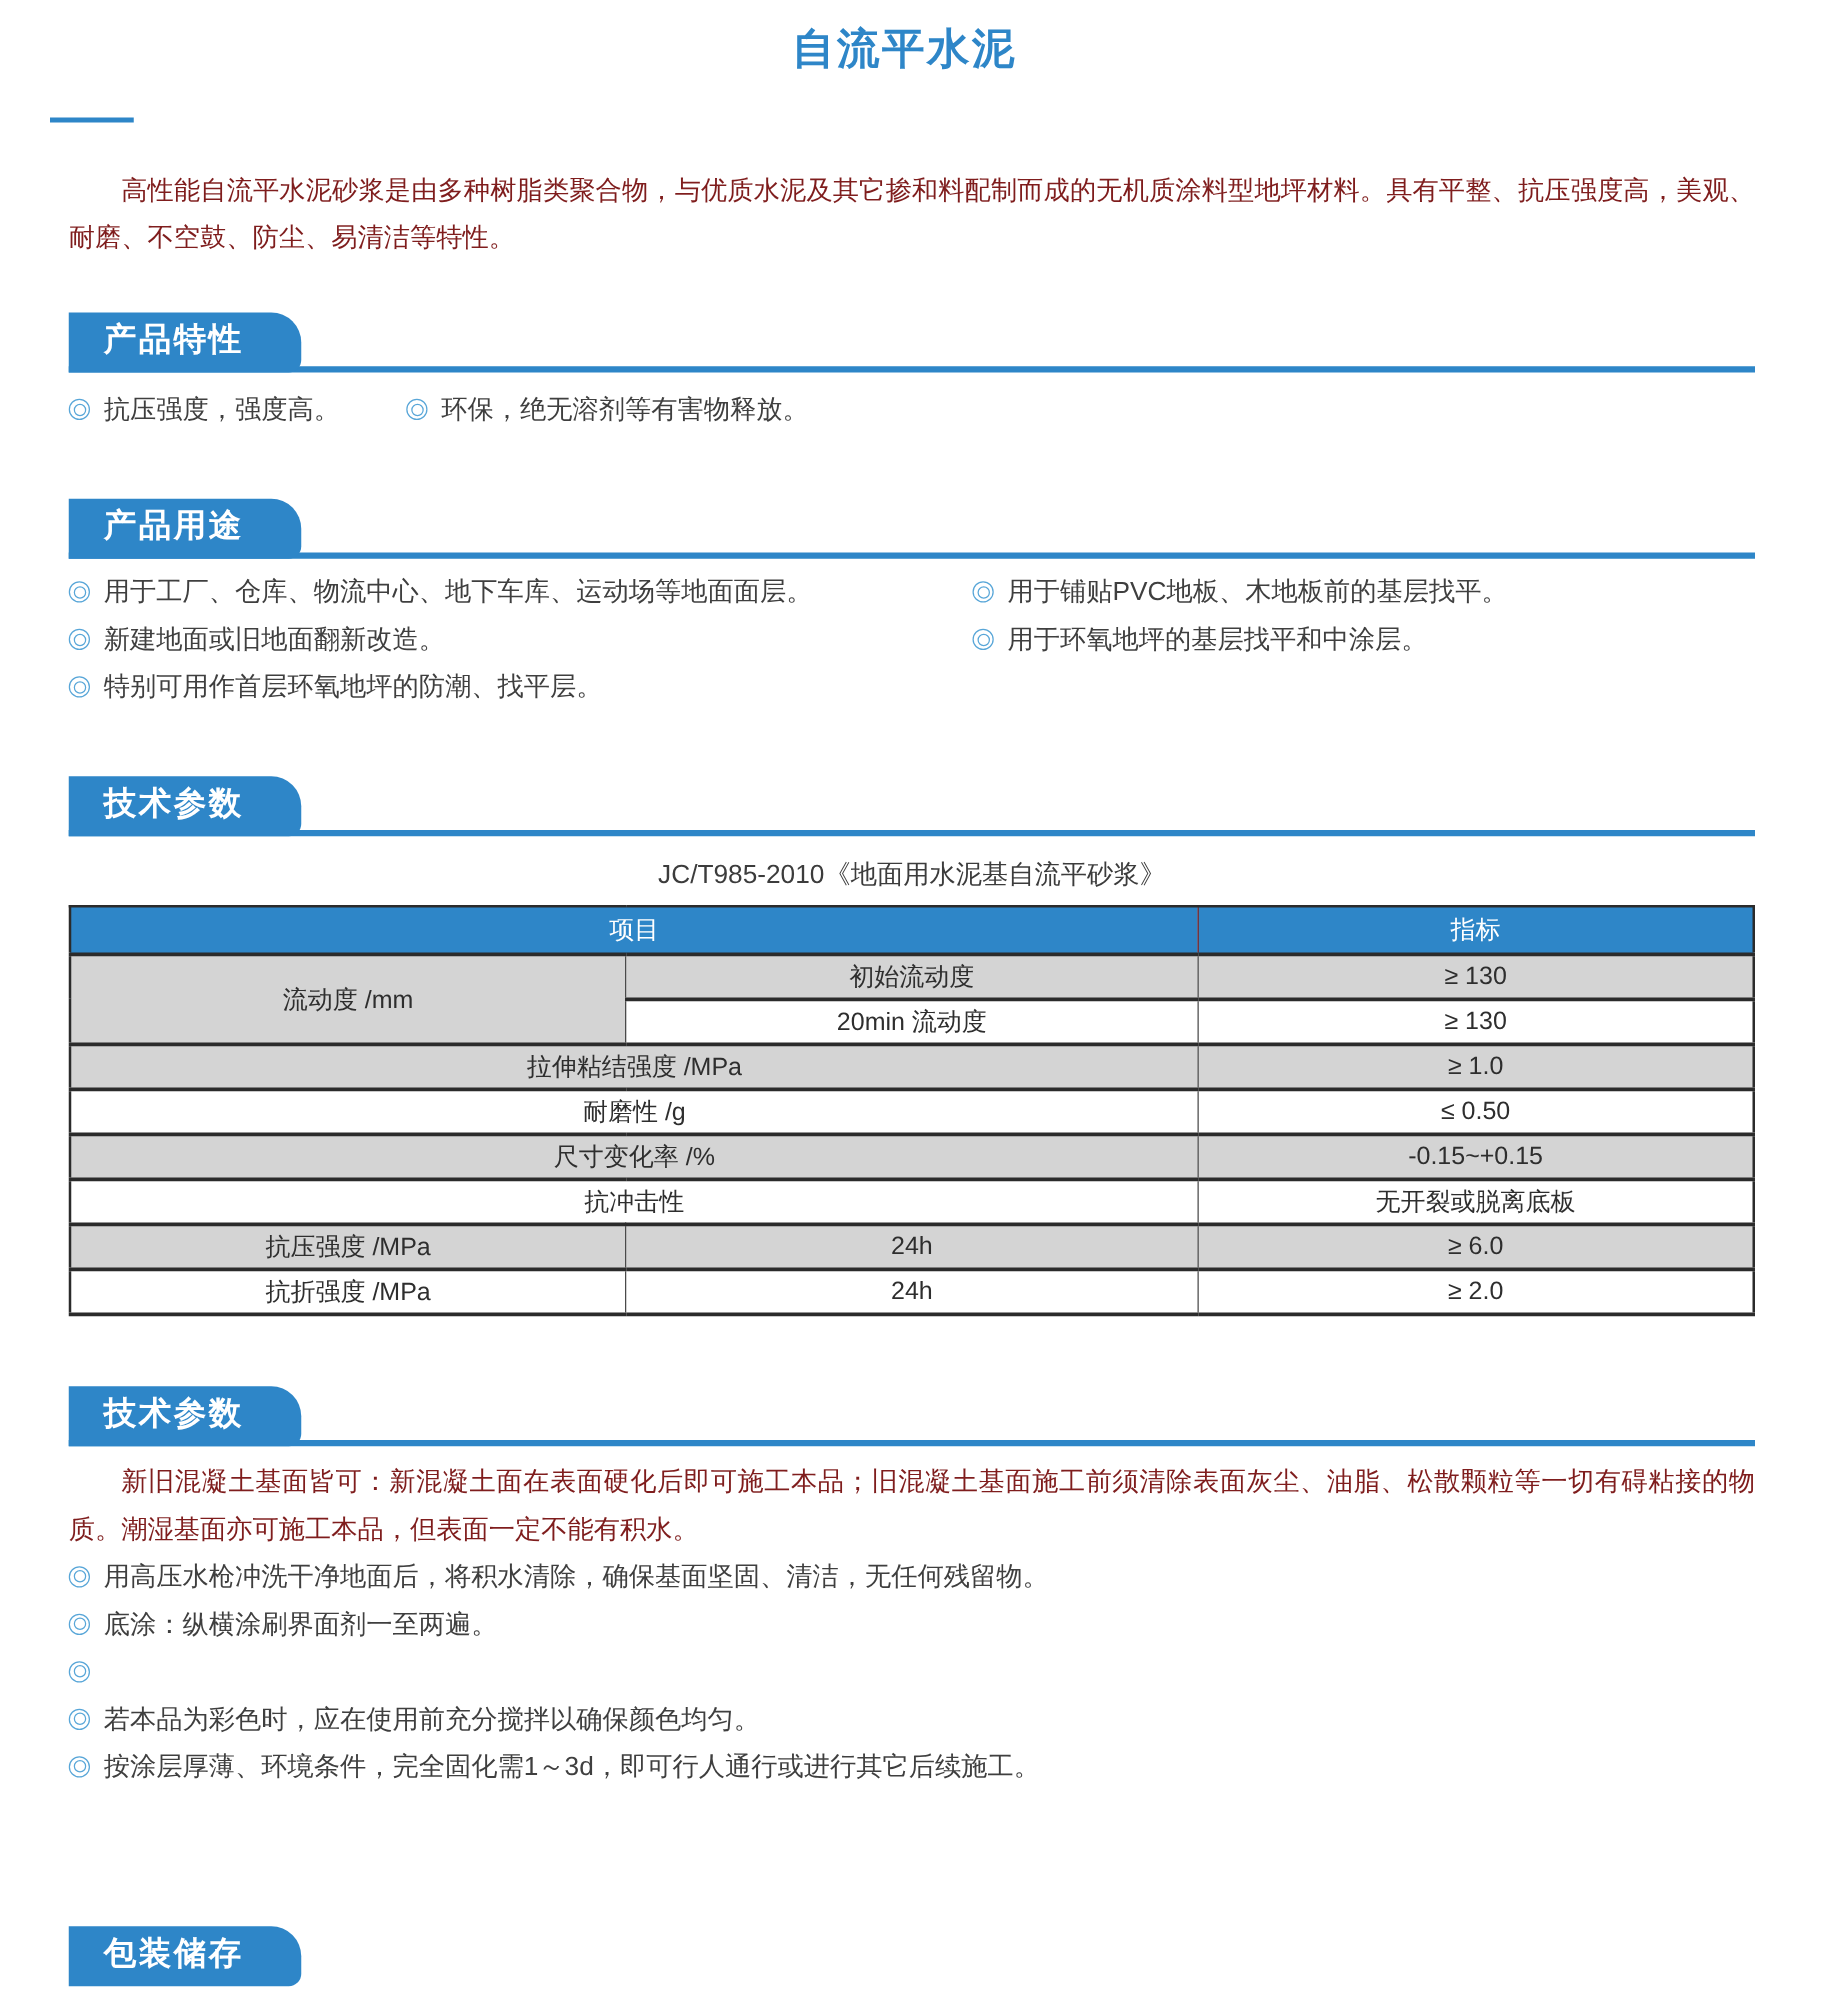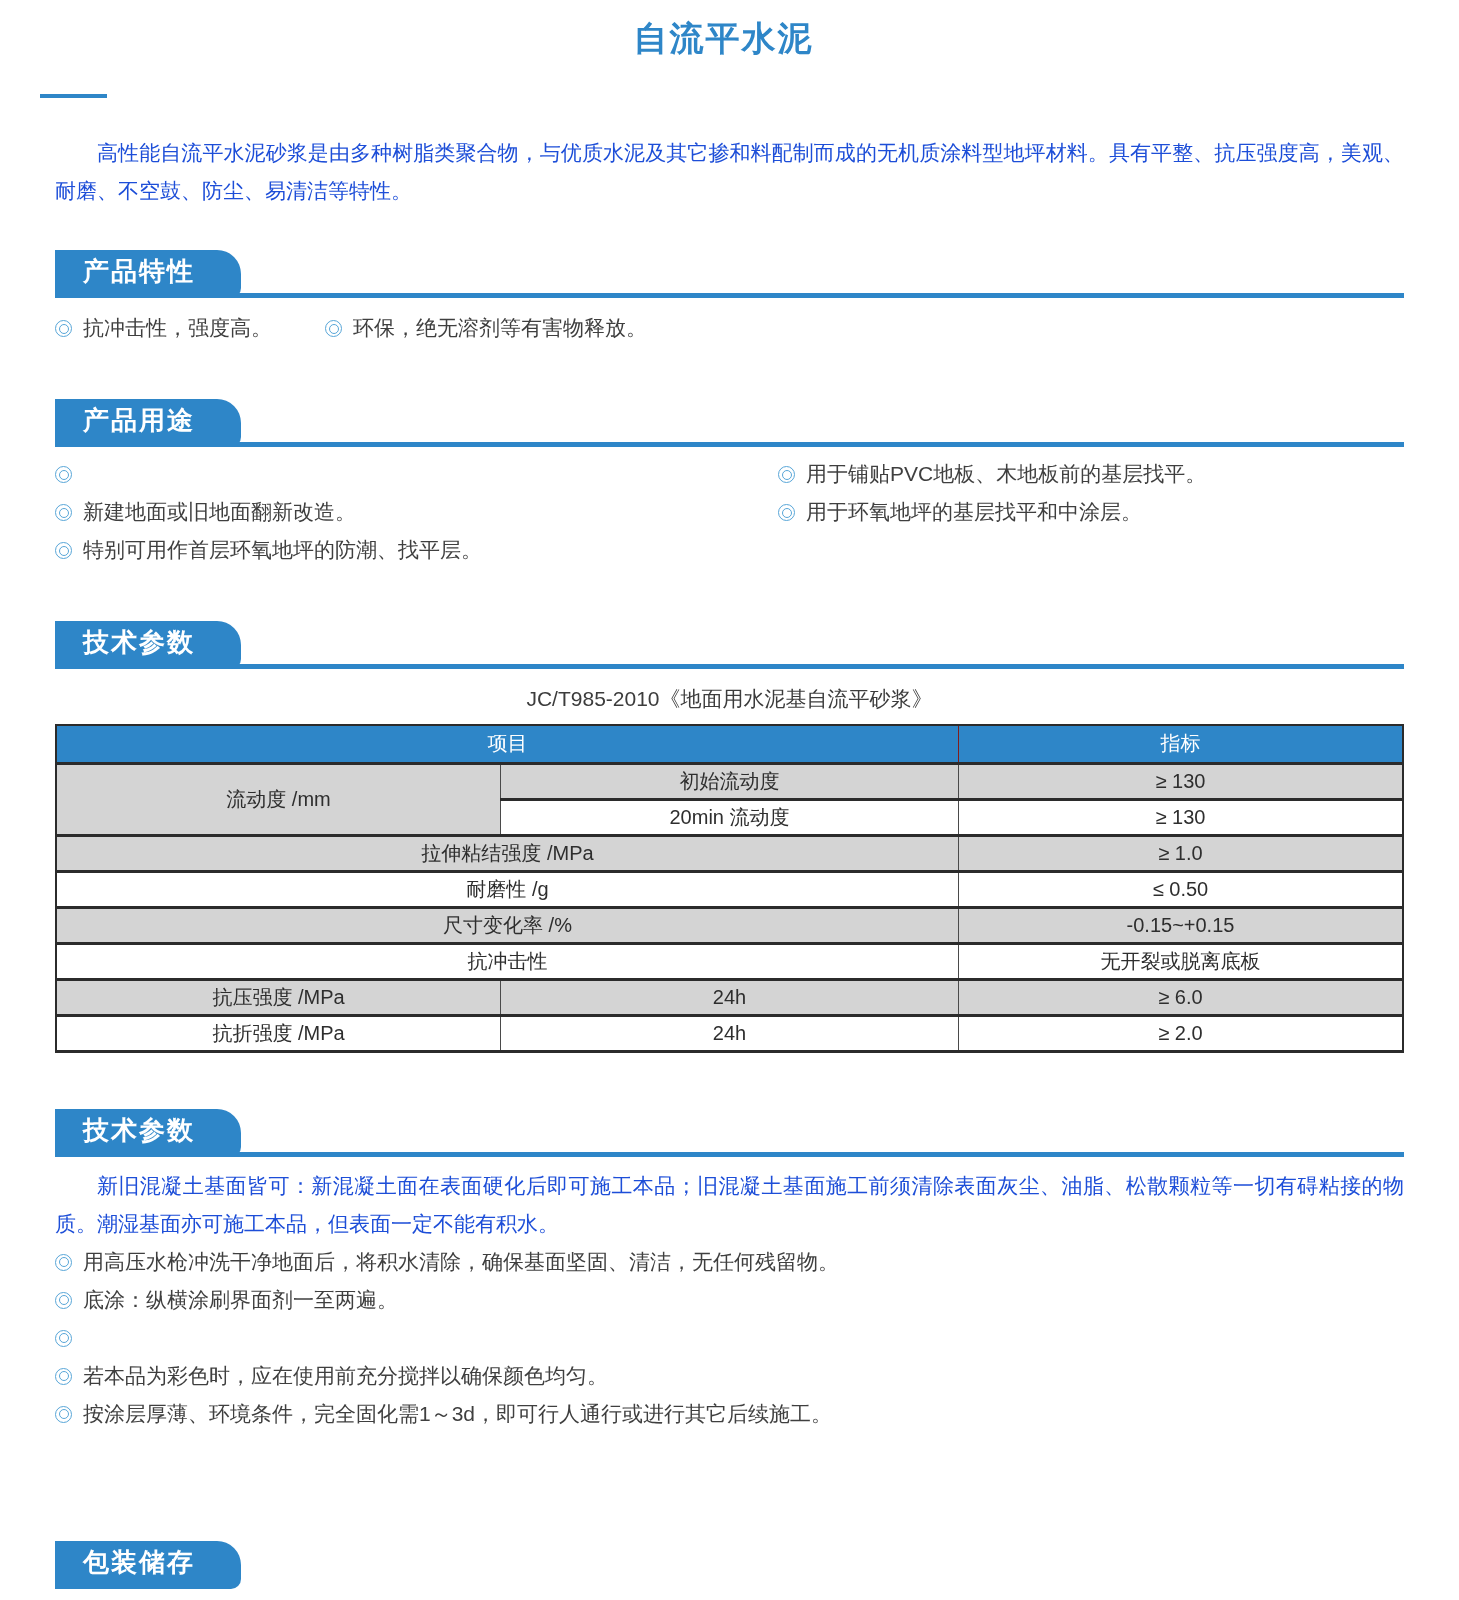--- a/index.html
+++ b/index.html
@@ -18,21 +18,21 @@
     margin: 0 0 0 -12px; letter-spacing: 2px; text-align: center;
   }
   .title-underline {
     width: 67px; height: 4px; background: #2e86c8;
     margin: 32px 0 0 -15px;
   }
 
   
   .para {
     font-size: 21px; line-height: 38px; margin: 0;
-    text-align: justify; text-indent: 2em; color: #1d4ed8;
+    text-align: justify; text-indent: 2em; color: #7f1d1d;
   }
   .intro { margin-top: 36px; }
 
   
   .section-header { position: relative; height: 48px; }
   .section-rule {
     position: absolute; left: 0; bottom: 0; width: 100%; height: 5px;
     background: #2e86c8;
   }
   .section-badge {
@@ -105,33 +105,33 @@
   <div class="title-underline"></div>
 
   <p class="para intro">高性能自流平水泥砂浆是由多种树脂类聚合物，与优质水泥及其它掺和料配制而成的无机质涂料型地坪材料。具有平整、抗压强度高，美观、耐磨、不空鼓、防尘、易清洁等特性。</p>
 
   <div class="section-gap-md">
     <div class="section-header">
       <div class="section-rule"></div>
       <div class="section-badge">产品特性</div>
     </div>
     <div class="features-row">
-      <p class="bullet f1"><span class="bi"></span><span>抗冲击性，强度高。</span></p>
+      <p class="bullet f1"><span class="bi"></span><span>抗压强度，强度高。</span></p>
       <p class="bullet f3"><span class="bi"></span><span>环保，绝无溶剂等有害物释放。</span></p>
     </div>
   </div>
 
   <div class="section-gap-lg">
     <div class="section-header">
       <div class="section-rule"></div>
       <div class="section-badge">产品用途</div>
     </div>
     <div class="uses-cols">
       <div class="uses-left">
-        <p class="bullet"><span class="bi"></span></p>
+        <p class="bullet"><span class="bi"></span><span>用于工厂、仓库、物流中心、地下车库、运动场等地面面层。</span></p>
         <p class="bullet"><span class="bi"></span><span>新建地面或旧地面翻新改造。</span></p>
         <p class="bullet"><span class="bi"></span><span>特别可用作首层环氧地坪的防潮、找平层。</span></p>
       </div>
       <div class="uses-right">
         <p class="bullet"><span class="bi"></span><span>用于铺贴PVC地板、木地板前的基层找平。</span></p>
         <p class="bullet"><span class="bi"></span><span>用于环氧地坪的基层找平和中涂层。</span></p>
       </div>
     </div>
   </div>
 

